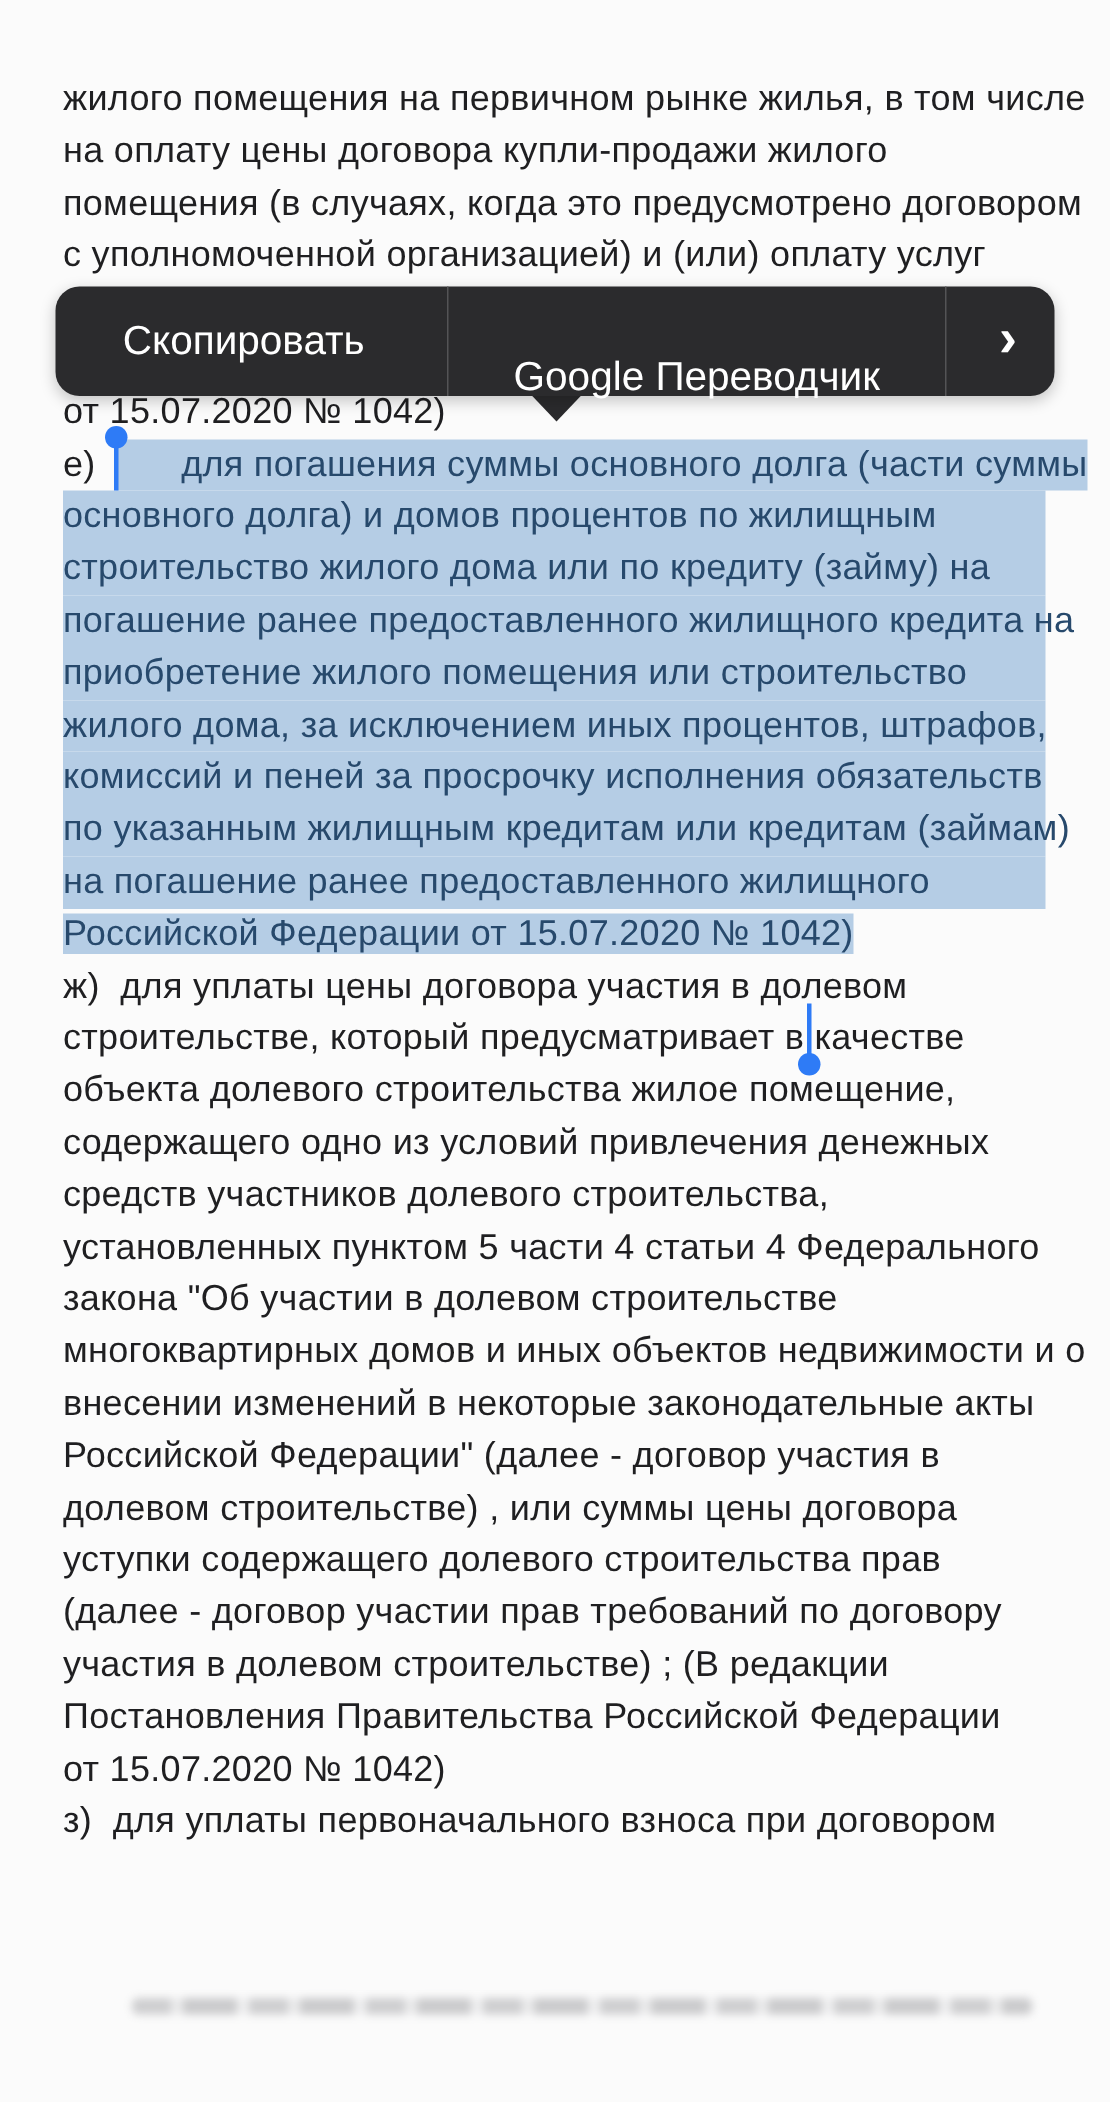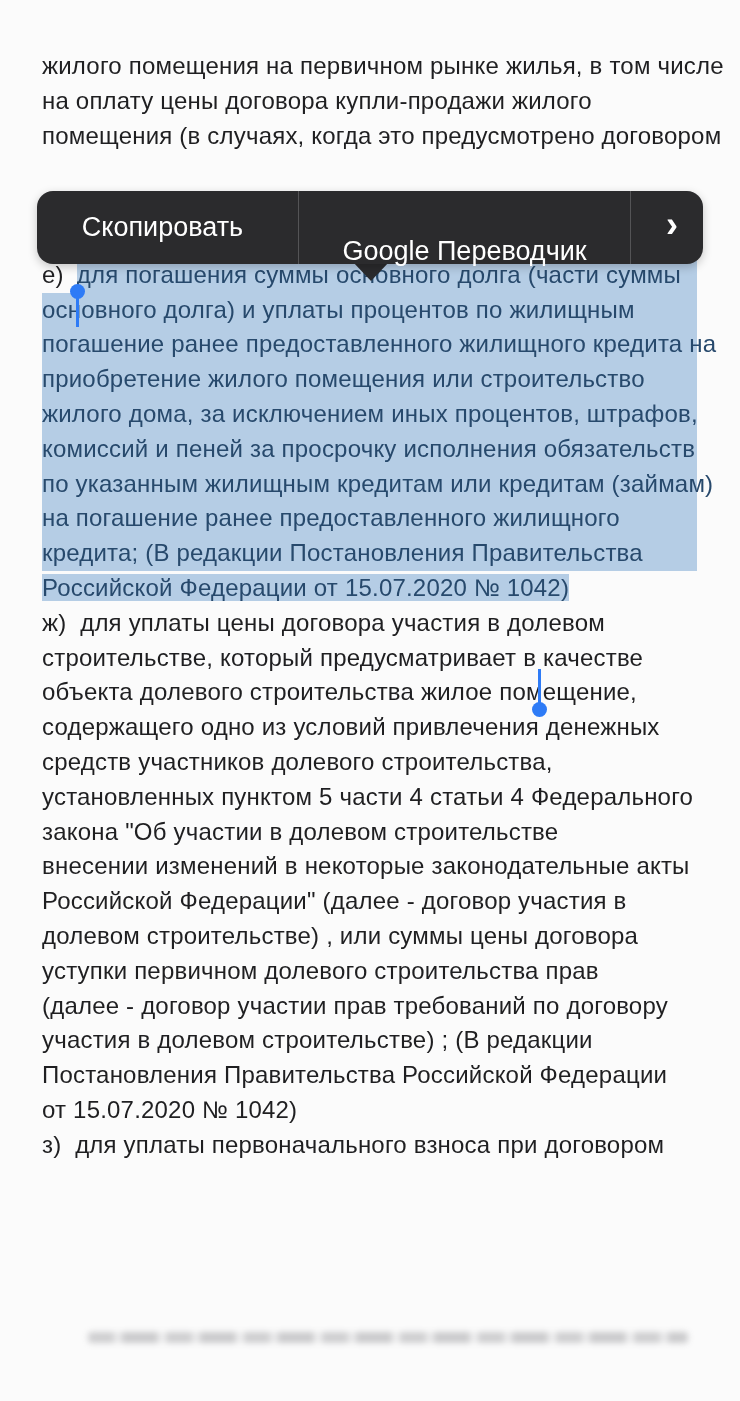--- a/index.html
+++ b/index.html
@@ -10,21 +10,21 @@
   }
   .doc { position:absolute; left:42px; top:49px; width:655px; }
   .line {
     height:34.8px; line-height:34.8px; font-size:24px;
     color:var(--text,#1f1f21); white-space:pre; letter-spacing:0.2px;
   }
   .line.full { background:var(--selection-highlight,#b5cde5); color:var(--selection-text,#27496c); }
   .line.start { display:flex; }
   .line.start .hl-block {
     flex:1; margin-left:13px;
-    background:var(--selection-highlight,#b5cde5); color:var(--selection-text,#27496c);
+    background:var(--selection-highlight,#b5cde5); color:var(--selection-text,#27496c);padding-left:44px;
   }
   .line.end .hl-inline { background:var(--selection-highlight,#b5cde5); color:var(--selection-text,#27496c); }
 
   .menu {
     position:absolute; left:37px; top:191px; width:666px; height:73px;
     background:var(--menu-bg,#2b2b2d); border-radius:16px;
     display:flex; align-items:stretch; z-index:5;
     box-shadow:0 3px 10px rgba(0,0,0,.22);
     gap:10px;
   }
@@ -63,44 +63,46 @@
 </style>
 </head>
 <body>
 
 <div class="page">
 
   <div class="doc" id="doc">
       <div class="line none">жилого помещения на первичном рынке жилья, в том числе</div>
       <div class="line none">на оплату цены договора купли-продажи жилого</div>
       <div class="line none">помещения (в случаях, когда это предусмотрено договором</div>
+      <div class="line none">с уполномоченной организацией) и (или) оплату услуг</div>
       <div class="line none"></div>
       <div class="line none"></div>
       <div class="line none">от 15.07.2020 № 1042)</div>
       <div class="line start"><span>е)</span><span class="hl-block">для погашения суммы основного долга (части суммы</span></div>
-      <div class="line full">основного долга) и уплаты процентов по жилищным</div>
+      <div class="line full">основного долга) и домов процентов по жилищным</div>
+      <div class="line full">строительство жилого дома или по кредиту (займу) на</div>
       <div class="line full">погашение ранее предоставленного жилищного кредита на</div>
       <div class="line full">приобретение жилого помещения или строительство</div>
       <div class="line full">жилого дома, за исключением иных процентов, штрафов,</div>
       <div class="line full">комиссий и пеней за просрочку исполнения обязательств</div>
       <div class="line full">по указанным жилищным кредитам или кредитам (займам)</div>
       <div class="line full">на погашение ранее предоставленного жилищного</div>
-      <div class="line full">кредита; (В редакции Постановления Правительства</div>
       <div class="line end"><span class="hl-inline">Российской Федерации от 15.07.2020 № 1042)</span></div>
       <div class="line none">ж)  для уплаты цены договора участия в долевом</div>
       <div class="line none">строительстве, который предусматривает в качестве</div>
       <div class="line none">объекта долевого строительства жилое помещение,</div>
       <div class="line none">содержащего одно из условий привлечения денежных</div>
       <div class="line none">средств участников долевого строительства,</div>
       <div class="line none">установленных пунктом 5 части 4 статьи 4 Федерального</div>
       <div class="line none">закона "Об участии в долевом строительстве</div>
+      <div class="line none">многоквартирных домов и иных объектов недвижимости и о</div>
       <div class="line none">внесении изменений в некоторые законодательные акты</div>
       <div class="line none">Российской Федерации" (далее - договор участия в</div>
       <div class="line none">долевом строительстве) , или суммы цены договора</div>
-      <div class="line none">уступки первичном долевого строительства прав</div>
+      <div class="line none">уступки содержащего долевого строительства прав</div>
       <div class="line none">(далее - договор участии прав требований по договору</div>
       <div class="line none">участия в долевом строительстве) ; (В редакции</div>
       <div class="line none">Постановления Правительства Российской Федерации</div>
       <div class="line none">от 15.07.2020 № 1042)</div>
       <div class="line none">з)  для уплаты первоначального взноса при договором</div>
     </div>
 
   <div class="menu">
     <button class="menu-item mi-copy">Скопировать</button>
     <div class="menu-sep"></div>

